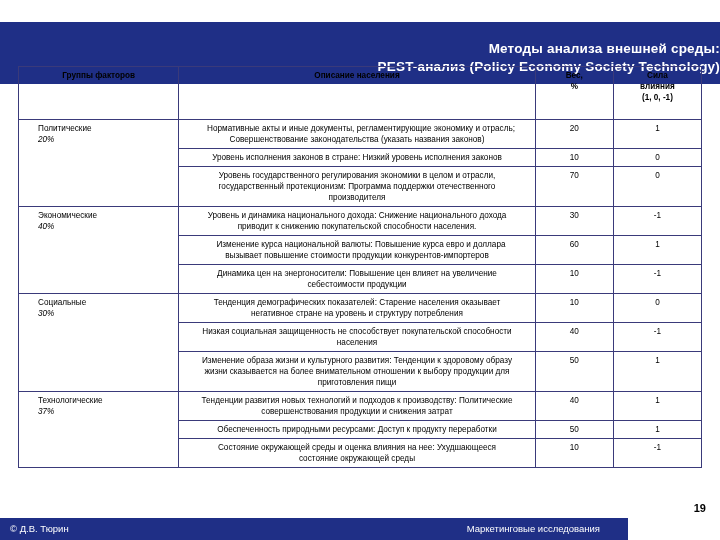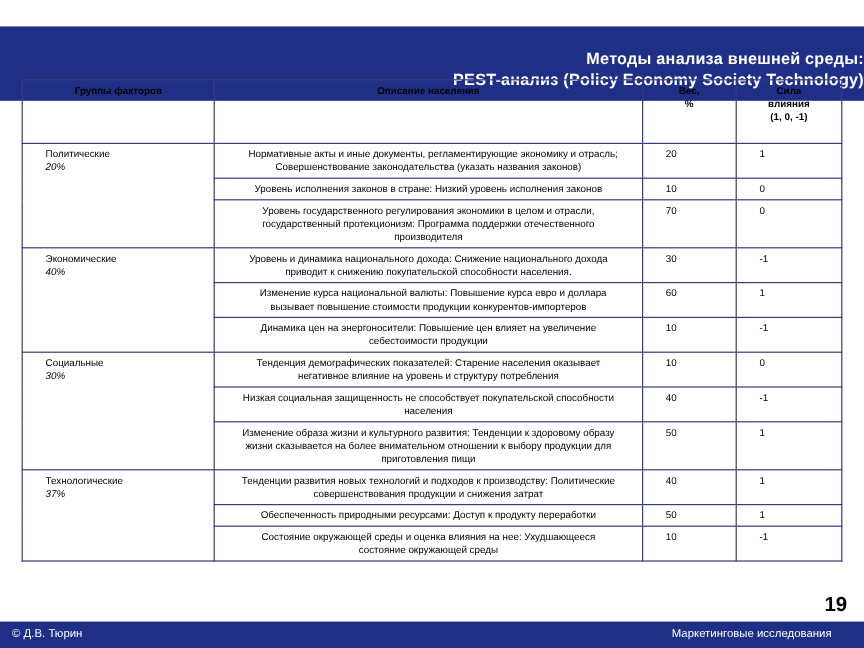--- a/index.html
+++ b/index.html
@@ -74,50 +74,49 @@
   }
   td.group-cell .gname { display: block; }
   td.group-cell .gpct { display: block; font-style: italic; }
 
   td.desc {
     text-align: center;
     font-size: 8.2px;
   }
   td.desc.indent { text-indent: 8px; }
   td.num {
-    text-align: left;
+    text-align: center;
     padding-left: 10px;
     font-size: 8.6px;
   }
   .footer-bar {
     position: absolute;
     left: 0;
     bottom: 0;
-    width: 705px;
+    width: 628px;
     height: 22px;
     background: #1f2f86;
     color: #ffffff;
     font-size: 9.5px;
-    padding-left: 16px;
   }
   .footer-left {
     position: absolute;
     left: 10px;
     top: 5px;
   }
   .footer-right {
     position: absolute;
     right: 28px;
     top: 5px;
   }
   .page-number {
     position: absolute;
     right: 14px;
     bottom: 26px;
-    font-size: 17px;
+    font-size: 11px;
     font-weight: bold;
     color: #000000;
     margin-left: 40px;
   }
 </style>
 </head>
 <body>
 
 <div class="slide">
 
@@ -188,21 +187,21 @@
         <td class="desc">Динамика цен на энергоносители: Повышение цен влияет на увеличение себестоимости продукции</td>
         <td class="num">10</td>
         <td class="num">-1</td>
       </tr>
 
       <tr>
         <td class="group-cell" rowspan="3">
           <span class="gname">Социальные</span>
           <span class="gpct">30%</span>
         </td>
-        <td class="desc">Тенденция демографических показателей: Старение населения оказывает негативное  влияние на уровень и структуру потребления</td>
+        <td class="desc">Тенденция демографических показателей: Старение населения оказывает негативное  стране на уровень и структуру потребления</td>
         <td class="num">10</td>
         <td class="num">0</td>
       </tr>
       <tr>
         <td class="desc">Низкая социальная защищенность не способствует покупательской способности населения</td>
         <td class="num">40</td>
         <td class="num">-1</td>
       </tr>
       <tr>
         <td class="desc">Изменение образа жизни и культурного развития: Тенденции к здоровому образу жизни сказывается на более внимательном отношении к выбору продукции для приготовления пищи</td>

